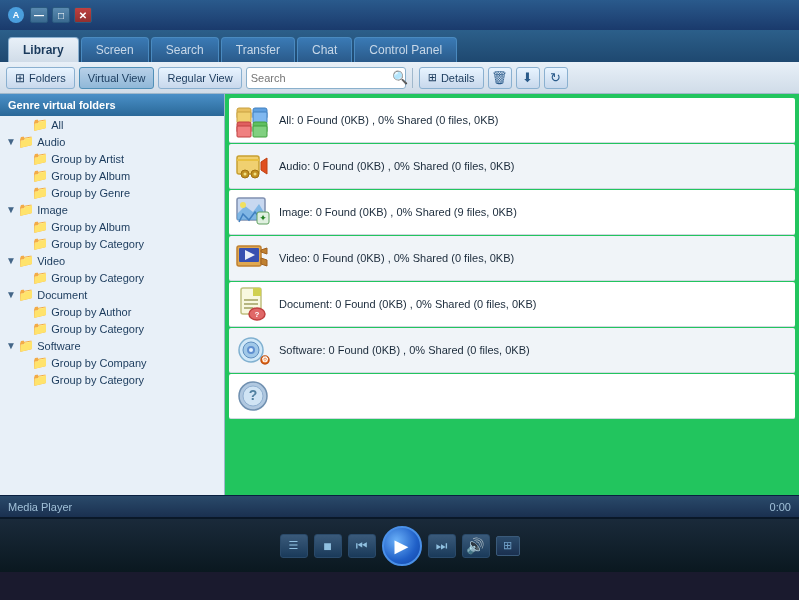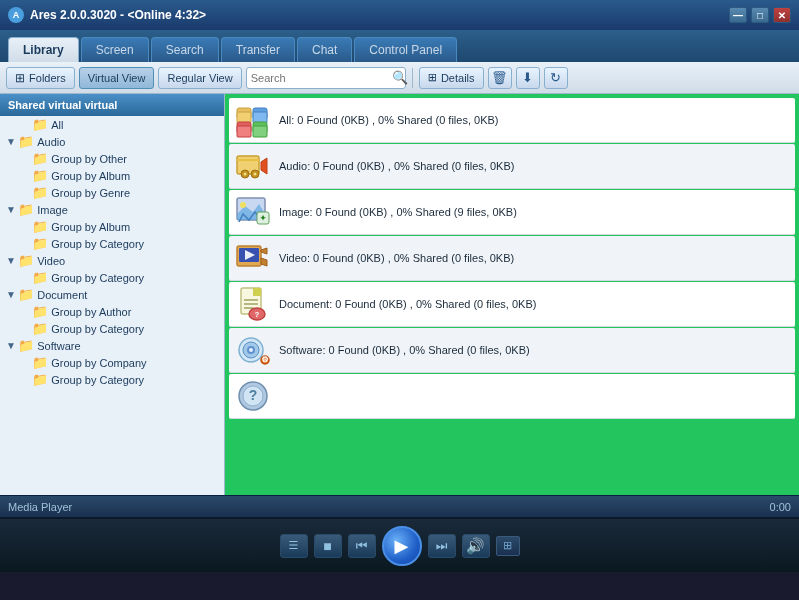--- a/index.html
+++ b/index.html
@@ -249,21 +249,20 @@
       cursor: pointer;
       color: #70a0c8;
       font-size: 11px;
     }
   </style>
 </head>
 <body>
 
 <div id="titlebar">
   <div class="icon">A</div>
-  <span class="title">Ares 2.0.0.3020  -  &lt;Online 4:32&gt;</span>
   <div class="controls">
     <div class="ctrl-btn">—</div>
     <div class="ctrl-btn">□</div>
     <div class="ctrl-btn" style="background:linear-gradient(to bottom,#c04040,#903030);">✕</div>
   </div>
 </div>
 
 <div id="main-tabs">
   <div class="main-tab active">Library</div>
   <div class="main-tab">Screen</div>
@@ -297,36 +296,36 @@
     </div>
     <div class="icon-btn">🗑</div>
     <div class="icon-btn">⬇</div>
     <div class="icon-btn">↻</div>
   </div>
 
   <div id="main-panel">
 
     <div id="sidebar">
       <div class="sidebar-header">
-        <span>Shared virtual virtual</span>
+        <span>Genre virtual folders</span>
       </div>
 
       <div class="tree-item" style="padding-left:18px;">
         <span class="toggle"></span>
         <span class="folder-icon" style="color:#e8a020;">📁</span>
         <span>All</span>
       </div>
       <div class="tree-item" style="padding-left:4px;">
         <span class="toggle">▼</span>
         <span class="folder-icon" style="color:#e8a020;">📁</span>
         <span>Audio</span>
       </div>
       <div class="tree-item" style="padding-left:32px;">
         <span class="folder-icon" style="color:#e8a020;">📁</span>
-        <span>Group by Other</span>
+        <span>Group by Artist</span>
       </div>
       <div class="tree-item" style="padding-left:32px;">
         <span class="folder-icon" style="color:#e8a020;">📁</span>
         <span>Group by Album</span>
       </div>
       <div class="tree-item" style="padding-left:32px;">
         <span class="folder-icon" style="color:#e8a020;">📁</span>
         <span>Group by Genre</span>
       </div>
       <div class="tree-item" style="padding-left:4px;">

